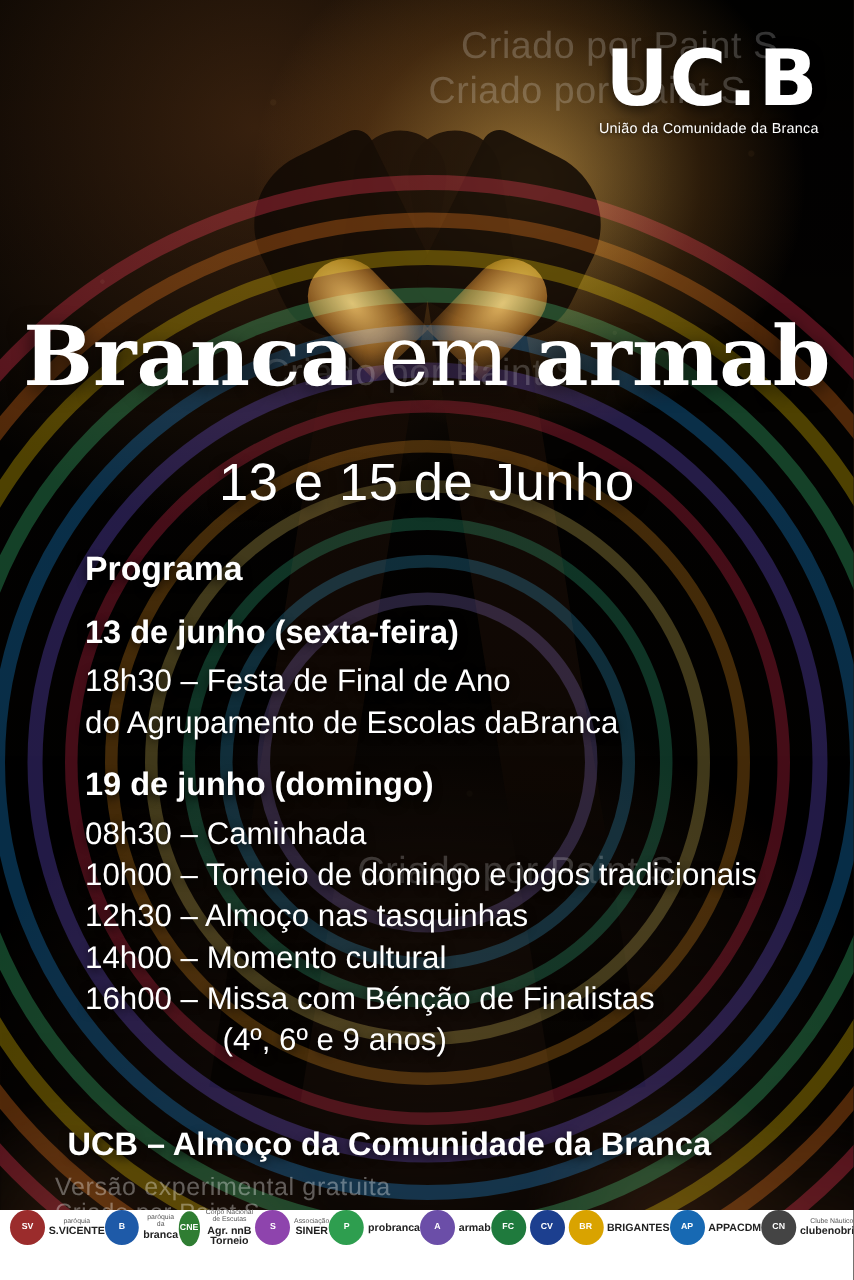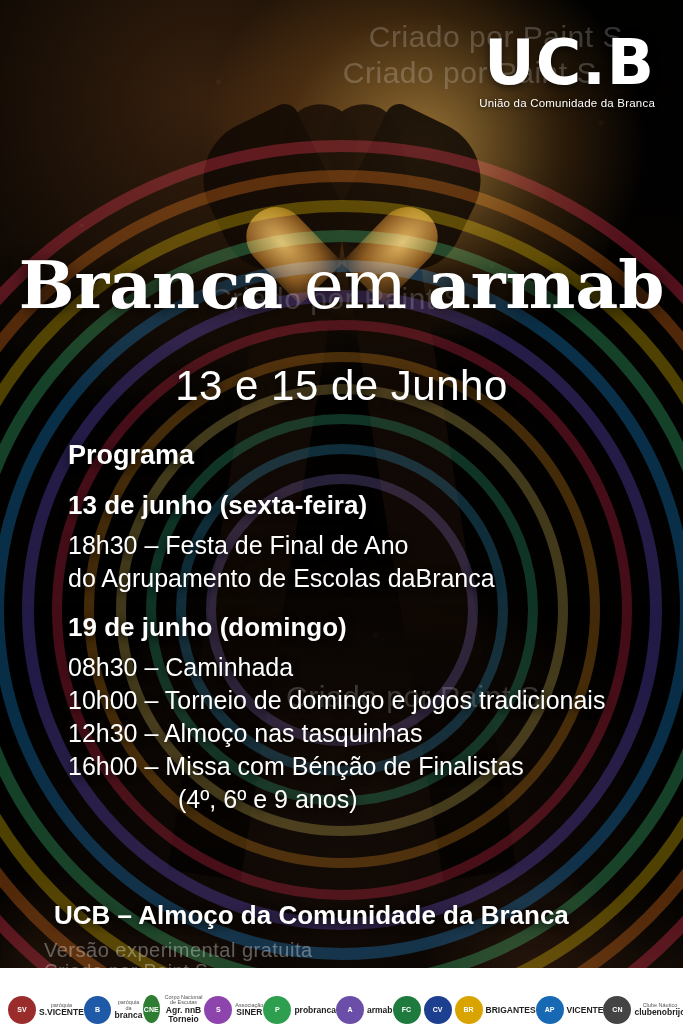--- a/index.html
+++ b/index.html
@@ -251,21 +251,21 @@
     text-shadow: 0 2px 8px rgba(0,0,0,.85);
   }
 
   
   .sponsors {
     position: absolute;
     left: 0; right: 0; bottom: 0;
     height: 56px;
     background: #fff;
     display: flex;
-    align-items: flex-end;
+    align-items: flex-start;
     justify-content: space-between;
     padding: 0 8px;
   }
   .sponsor {
     display: flex;
     align-items: center;
     gap: 4px;
     font-size: 7px;
     color: #333;
     line-height: 1.05;
@@ -341,20 +341,21 @@
     <div id="days">
         <div class="day-block">
           <div class="day-title"><b>13 de junho</b><span> (sexta-feira)</span></div>
           <div class="event"><span>18h30 – Festa de Final de Ano</span><span class="cont">do Agrupamento de Escolas daBranca</span></div>
         </div>
         <div class="day-block">
           <div class="day-title"><b>19 de junho</b><span> (domingo)</span></div>
           <div class="event"><span>08h30 – Caminhada</span></div>
           <div class="event"><span>10h00 – Torneio de domingo e jogos tradicionais</span></div>
           <div class="event"><span>12h30 – Almoço nas tasquinhas</span></div>
+          <div class="event"><span>14h00 – Momento cultural</span></div>
           <div class="event"><span>16h00 – Missa com Bénção de Finalistas</span><span class="indent">(4º, 6º e 9 anos)</span></div>
         </div>
       </div>
   </div>
 
   <div class="footer-line">UCB – Almoço da Comunidade da Branca</div>
 
   <div class="sponsors" id="sponsors">
       <div class="sponsor">
         <div class="sp-row">
@@ -425,21 +426,21 @@
           <div class="sp-badge" style="background: rgb(217, 163, 0);">BR</div>
           <div class="sp-text">
             <div class="sp-name">BRIGANTES</div>
           </div>
         </div>
       </div>
       <div class="sponsor">
         <div class="sp-row">
           <div class="sp-badge" style="background: rgb(23, 105, 179);">AP</div>
           <div class="sp-text">
-            <div class="sp-name">VICENTE</div>
+            <div class="sp-name">APPACDM</div>
           </div>
         </div>
       </div>
       <div class="sponsor">
         <div class="sp-row">
           <div class="sp-badge" style="background: rgb(68, 68, 68);">CN</div>
           <div class="sp-text">
             <div class="sp-tag">Clube Náutico</div>
             <div class="sp-name">clubenobrijo</div>
           </div>

